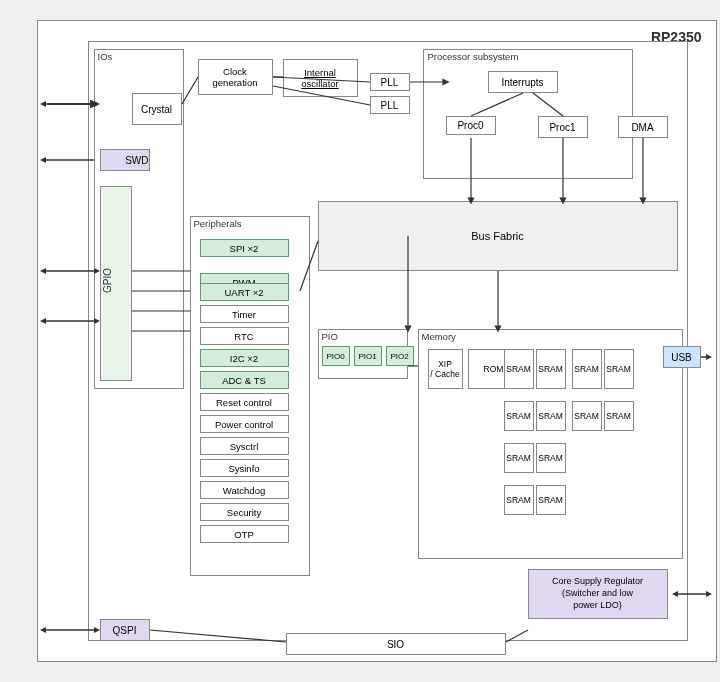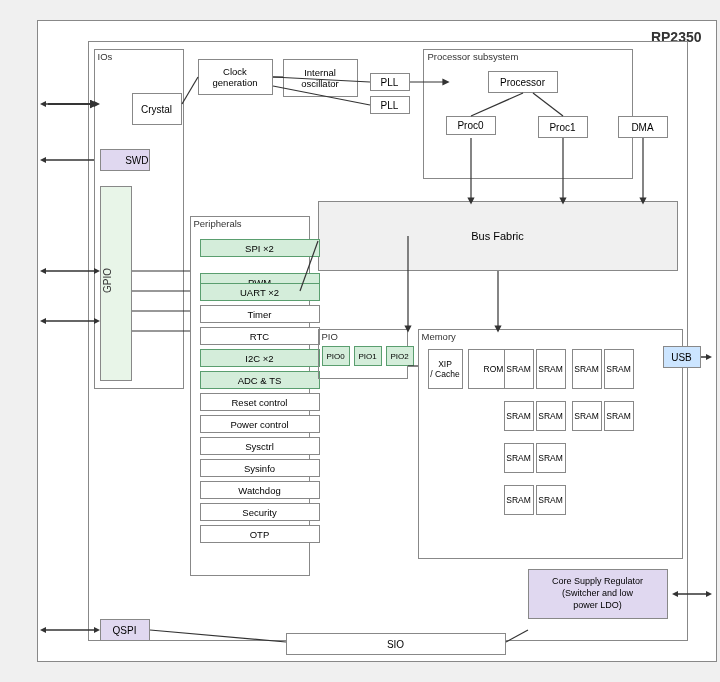--- a/index.html
+++ b/index.html
@@ -128,20 +128,21 @@
       width: 75px;
       height: 36px;
       border: 1.5px solid #888;
       background: #fff;
       display: flex;
       align-items: center;
       justify-content: center;
       text-align: center;
       line-height: 1.2;
       padding: 18px;
+      text-decoration: underline;
     }
     
     .pll-box {
       position: absolute;
       border: 1.5px solid #888;
       background: #fff;
       display: flex;
       align-items: center;
       justify-content: center;
     }
@@ -242,21 +243,21 @@
       position: absolute;
       top: 197px;
       left: 156px;
       font-size: 10px;
       color: #333;
     }
     
     .peri-item {
       position: absolute;
       left: 162px;
-      width: 120px;
+      width: 89px;
       height: 18px;
       border: 1.5px solid #888;
       display: flex;
       align-items: center;
       justify-content: center;
       font-size: 9.5px;
       background: #fff;
     }
     .peri-item.green {
       background: #d4edda;
@@ -423,21 +424,21 @@
     <span>PLL</span>
   </div>
   <div class="pll-box" style="top:75px;left:332px;width:40px;height:18px;">
     <span>PLL</span>
   </div>
 
   <div class="proc-subsystem-box"></div>
   <div class="proc-subsystem-label label">Processor subsystem</div>
 
   <div class="interrupts-box">
-    <span>Processor</span>
+    <span>Interrupts</span>
   </div>
 
   <div class="proc0-box">
     <span>Proc0</span>
   </div>
 
   <div class="proc1-box">
     <span>Proc1</span>
   </div>
 

